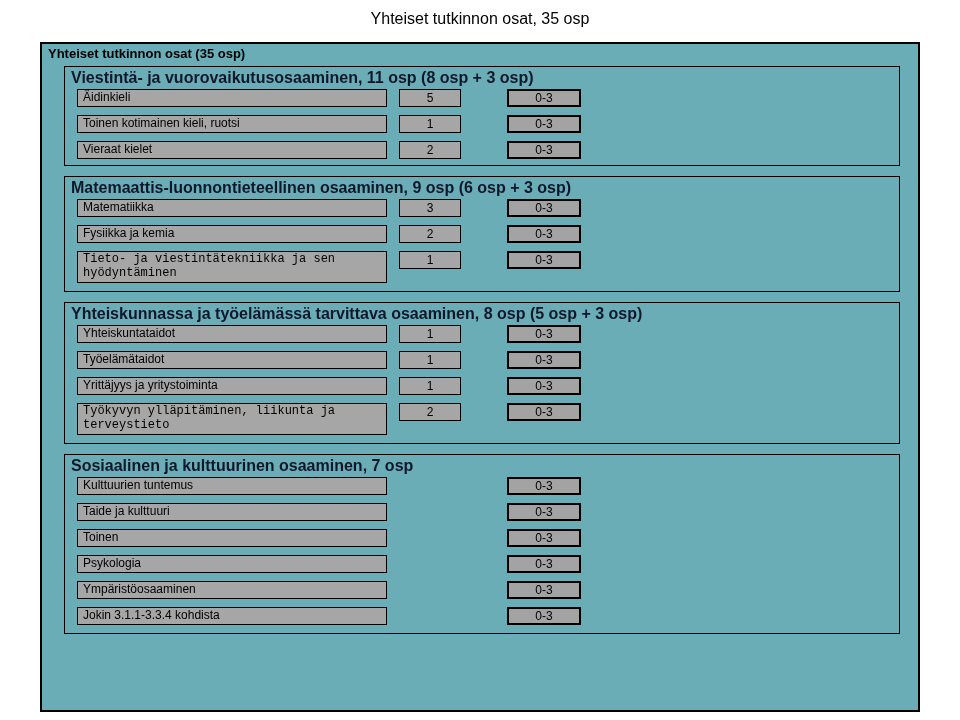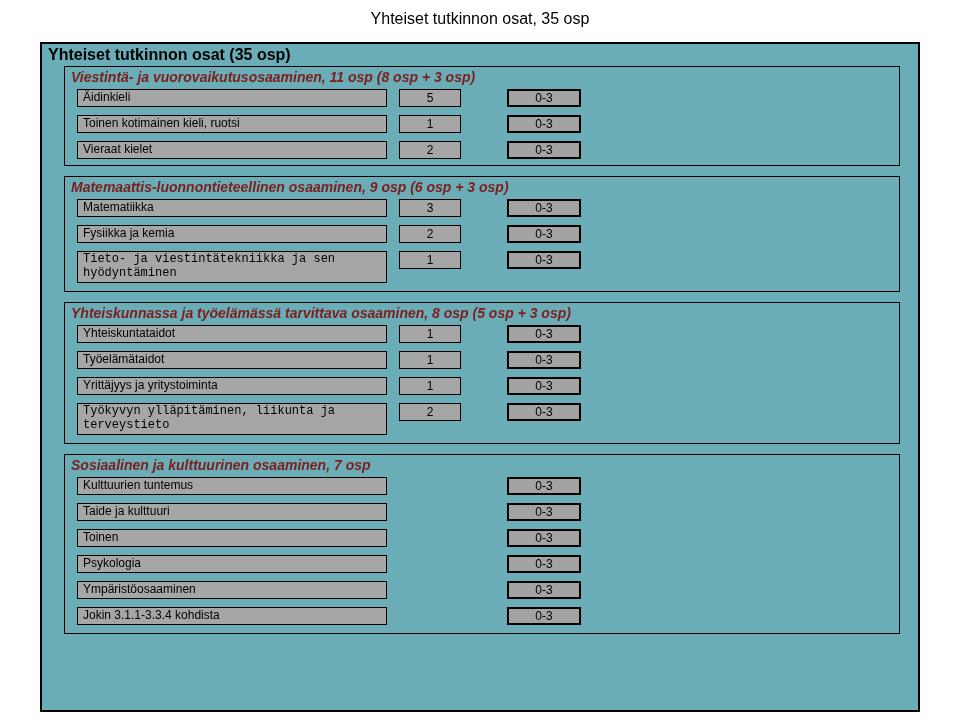--- a/index.html
+++ b/index.html
@@ -28,40 +28,39 @@
     top: 42px;
     width: 880px;
     height: 670px;
     border: 2px solid #000;
     background: #6aadb7;
   }
   .outer-title {
     position: absolute;
     left: 6px;
     top: 2px;
-    font-size: 16px;
+    font-size: 13px;
     font-weight: bold;
     color: #000;
     text-align: center;
   }
   .section {
     position: absolute;
     left: 22px;
     width: 836px;
     border: 1px solid #000;
     background: #6aadb7;
   }
   .section-title {
     position: absolute;
     left: 6px;
     top: 2px;
-    font-size: 14px;
+    font-size: 16px;
     font-weight: bold;
-    color: #7f1d1d;
-    font-style: italic;
+    color: #0f172a;
   }
   .row {
     position: absolute;
     left: 12px;
     height: 20px;
   }
   .row-tall {
     height: 34px;
   }
   .name-box {

